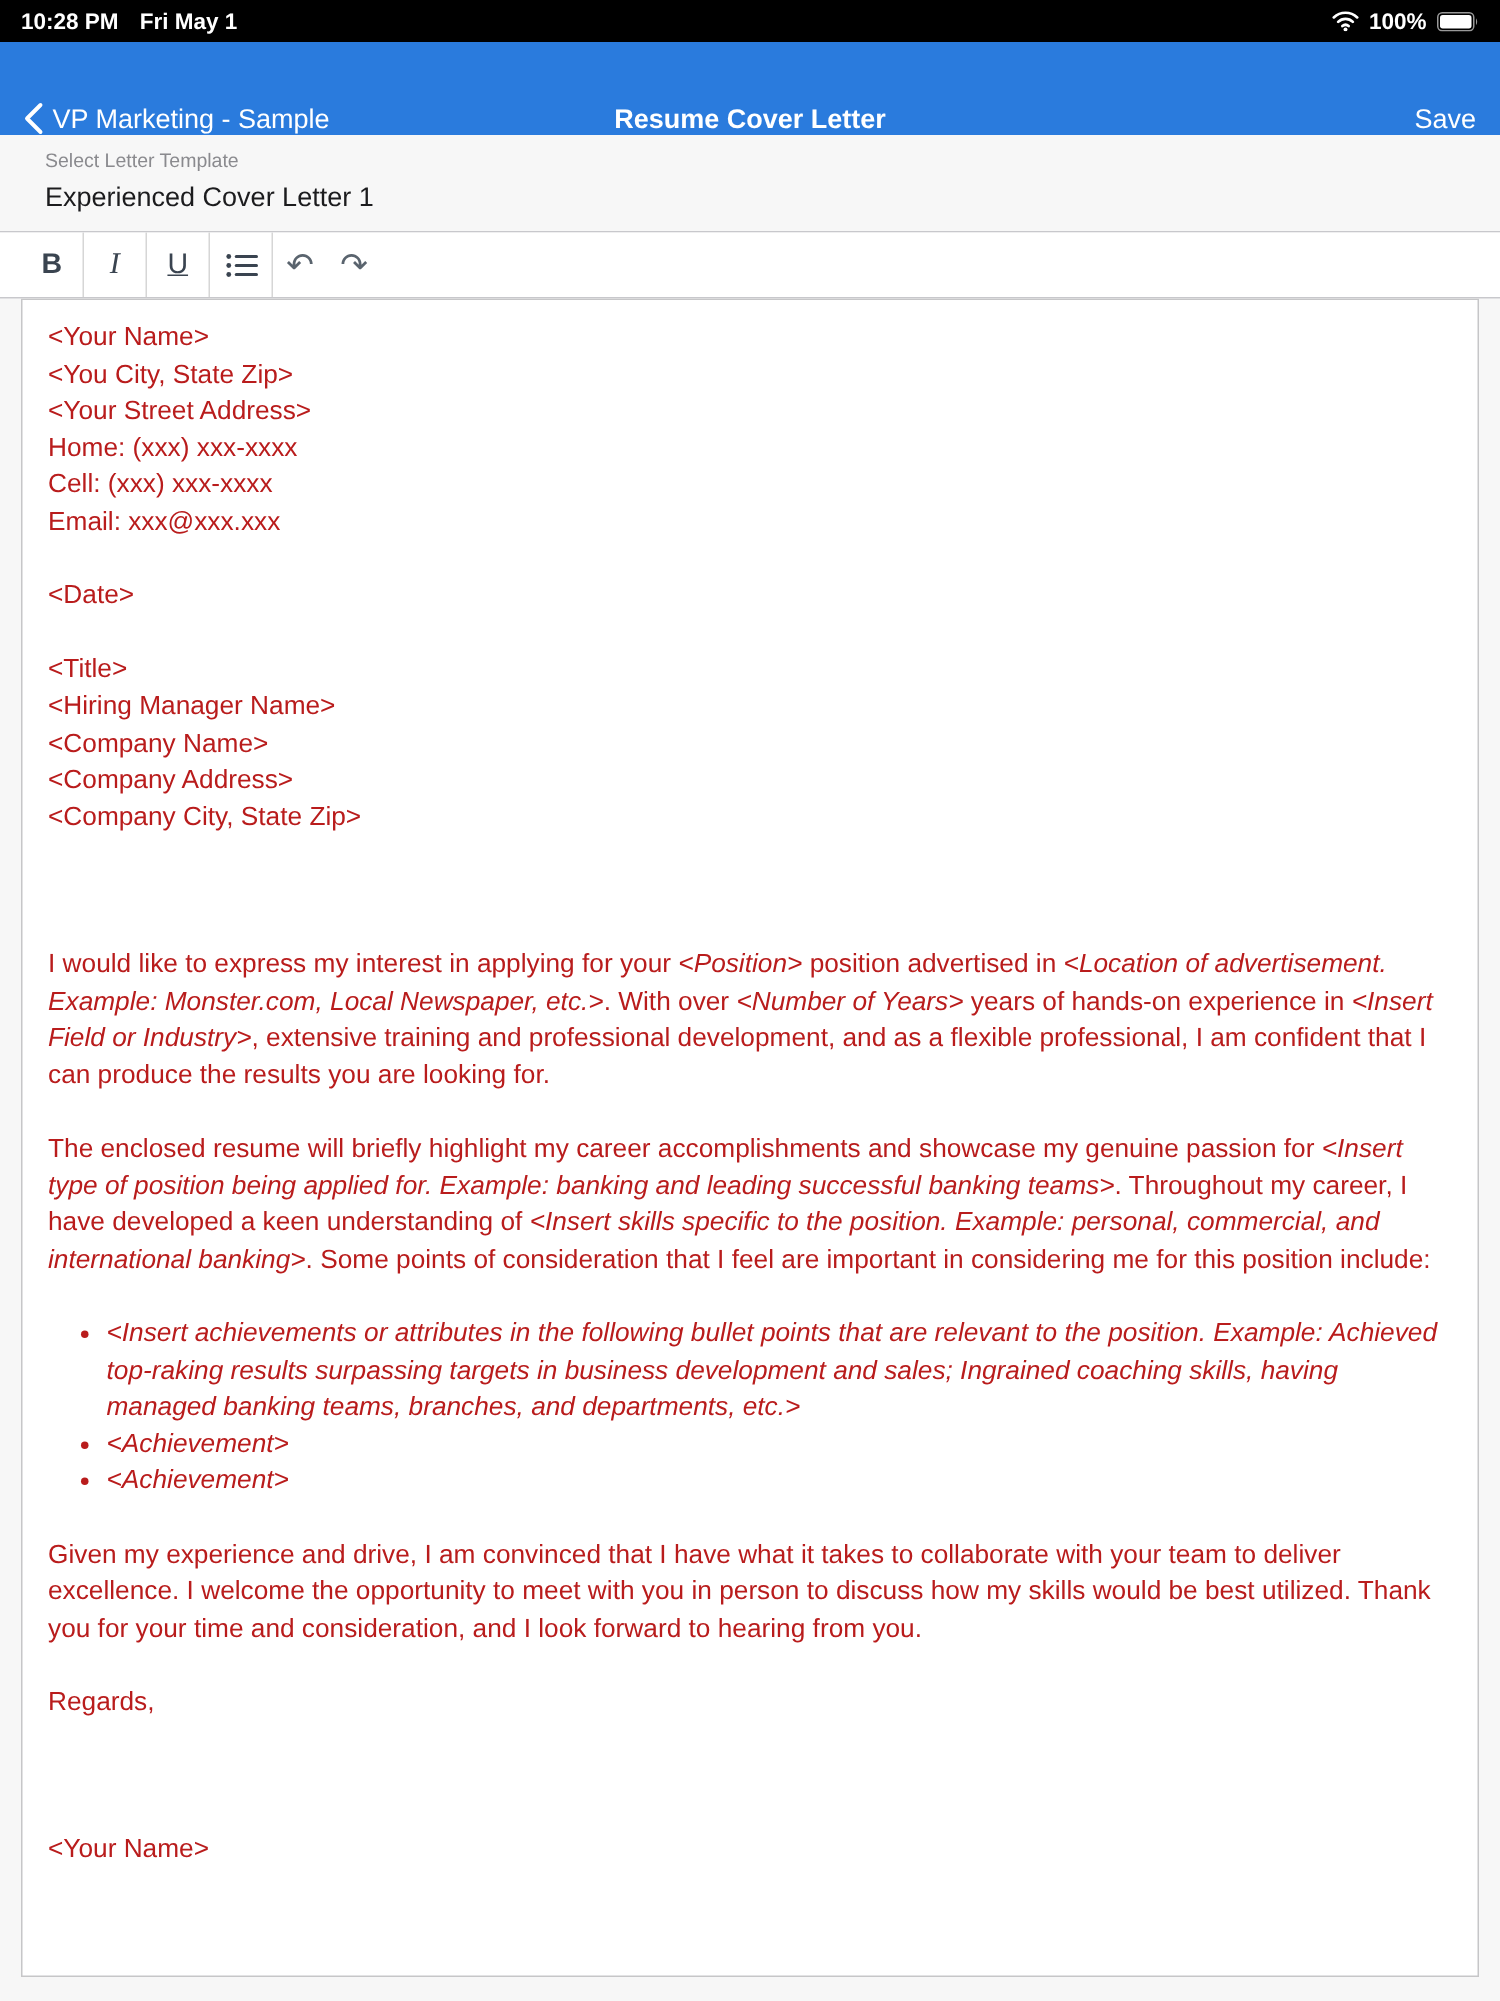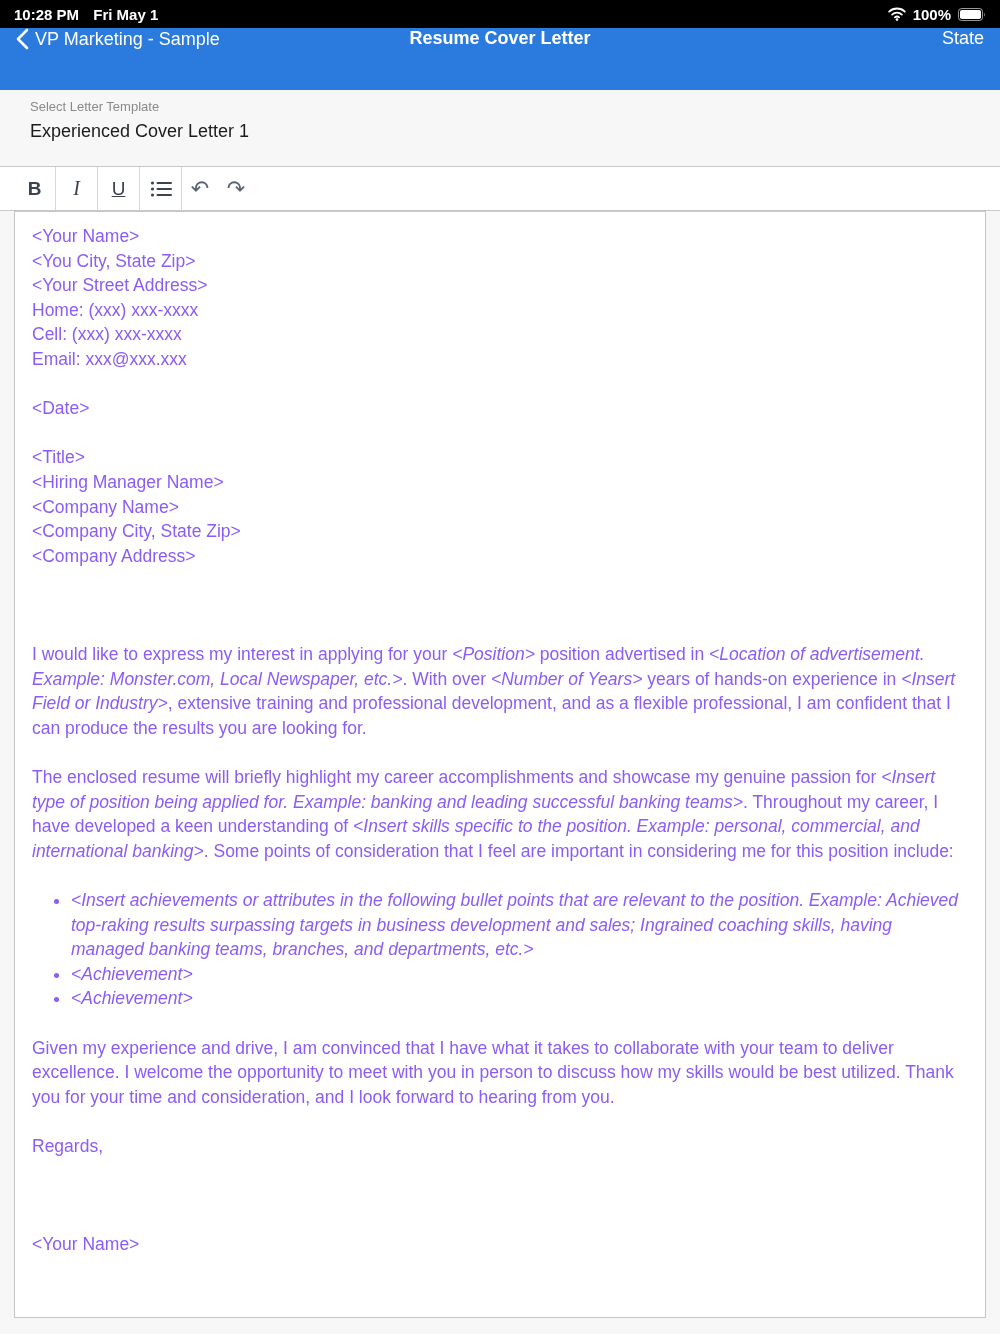--- a/index.html
+++ b/index.html
@@ -5,42 +5,42 @@
   * { margin: 0; padding: 0; box-sizing: border-box; }
   html,body { width:1000px; height:1334px; font-family:"Liberation Sans","DejaVu Sans",sans-serif; }
   .screen { width:1000px; height:1334px; display:flex; flex-direction:column; background:#f7f7f7; overflow:hidden; }
 
   
   .status-bar { height:28px; background:#000; color:#fff; display:flex; align-items:center; justify-content:space-between; padding:0 14px; font-size:15px; font-weight:bold; flex:0 0 auto; }
   .status-left span { margin-right:10px; }
   .status-right { display:flex; align-items:center; gap:7px; font-weight:bold; }
 
   
-  .nav-bar { height:62px; color:#fff; display:flex; align-items:flex-start; padding:0 16px; position:relative; flex:0 0 auto; }
+  .nav-bar { height:62px; color:#fff; display:flex; align-items:flex-end; padding:0 16px; position:relative; flex:0 0 auto; }
   .nav-back { display:flex; align-items:center; gap:6px; font-size:18px; cursor:pointer; z-index:2; }
   .nav-title { position:absolute; left:0; right:0; text-align:center; font-size:18px; font-weight:bold; z-index:1; }
   .nav-save { margin-left:auto; font-size:18px; cursor:pointer; z-index:2; }
 
   
-  .template-bar { background:#f7f7f7; border-bottom:1px solid #c8c8cc; padding:9px 16px 24px 30px; flex:0 0 auto; cursor:pointer; }
+  .template-bar { background:#f7f7f7; border-bottom:1px solid #c8c8cc; padding:9px 16px 12px 30px; flex:0 0 auto; cursor:pointer; }
   .template-label { font-size:13px; color:#8a8a8e; margin-bottom:7px; }
   .template-value { font-size:18px; color:#1c1c1e; }
 
   
   .toolbar { background:#fff; border-bottom:1px solid #c8c8cc; height:44px; display:flex; align-items:stretch; padding-left:14px; flex:0 0 auto; }
   .tb-btn { background:none; border:none; width:42px; display:flex; align-items:center; justify-content:center; font-size:19px; color:#3a4450; cursor:pointer; font-family:"Liberation Sans","DejaVu Sans",sans-serif; }
   .tb-btn.sep { border-right:1px solid #d6d6d6; }
   .tb-btn.bold { font-weight:bold; }
   .tb-btn.italic { font-style:italic; font-family:"Liberation Serif","DejaVu Serif",serif; font-size:20px; }
   .tb-btn.underline { text-decoration:underline; }
   .tb-btn.arrow { font-size:22px; color:#5a646e; width:36px; }
 
   
   .editor-wrap { flex:1 1 auto; padding:0 14px 16px 14px; min-height:0; }
-  .editor { background:#fff; border:1px solid #c6c6c8; height:100%; padding:12px 24px 20px 17px; font-size:17.5px; line-height:24.6px; color:#8b5cf6; overflow:hidden; }
+  .editor { background:#fff; border:1px solid #c6c6c8; height:100%; padding:12px 24px 20px 17px; font-size:17.5px; line-height:24.6px; color:#b91c1c; overflow:hidden; }
   .editor .line { min-height:24.6px; }
   .editor em { }
   .editor ul { margin:0; padding-left:39px; list-style:disc; }
   .editor li { line-height:24.6px; }
 </style>
 </head>
 <body>
 
 <div class="screen">
 
@@ -72,21 +72,21 @@
   <div class="nav-bar" style="background: rgb(42, 123, 221);">
     <div class="nav-back">
       <span style="display:flex;">
         <svg width="13" height="22" viewBox="0 0 13 22">
           <polyline points="11,2 2,11 11,20" stroke="#fff" stroke-width="2.6" fill="none" stroke-linecap="round" stroke-linejoin="round"></polyline>
         </svg>
       </span>
       <span>VP Marketing - Sample</span>
     </div>
     <div class="nav-title">Resume Cover Letter</div>
-    <div class="nav-save">State</div>
+    <div class="nav-save">Save</div>
   </div>
 
   <div class="template-bar">
     <div class="template-label">Select Letter Template</div>
     <div class="template-value">Experienced Cover Letter 1</div>
   </div>
 
   <div class="toolbar">
     <button class="tb-btn sep bold">B</button>
     <button class="tb-btn sep italic">I</button>
@@ -114,22 +114,22 @@
         <div class="line">&lt;Your Street Address&gt;</div>
         <div class="line">Home: (xxx) xxx-xxxx</div>
         <div class="line">Cell: (xxx) xxx-xxxx</div>
         <div class="line">Email: xxx@xxx.xxx</div>
         <div class="line">&nbsp;</div>
         <div class="line">&lt;Date&gt;</div>
         <div class="line">&nbsp;</div>
         <div class="line">&lt;Title&gt;</div>
         <div class="line">&lt;Hiring Manager Name&gt;</div>
         <div class="line">&lt;Company Name&gt;</div>
+        <div class="line">&lt;Company Address&gt;</div>
         <div class="line">&lt;Company City, State Zip&gt;</div>
-        <div class="line">&lt;Company Address&gt;</div>
         <div class="line">&nbsp;</div>
         <div class="line">&nbsp;</div>
         <div class="line">&nbsp;</div>
         <div class="line"><span>I would like to express my interest in applying for your </span><em>&lt;Position&gt;</em><span> position advertised in </span><em>&lt;Location of advertisement.  Example: Monster.com, Local Newspaper, etc.&gt;</em><span>.  With over </span><em>&lt;Number of Years&gt;</em><span> years of hands-on experience in </span><em>&lt;Insert Field or Industry&gt;</em><span>, extensive training and professional development, and as a flexible professional, I am confident that I can produce the results you are looking for.</span></div>
         <div class="line">&nbsp;</div>
         <div class="line"><span>The enclosed resume will briefly highlight my career accomplishments and showcase my genuine passion for </span><em>&lt;Insert type of position being applied for.  Example: banking and leading successful banking teams&gt;</em><span>.  Throughout my career, I have developed a keen understanding of </span><em>&lt;Insert skills specific to the position.  Example: personal, commercial, and international banking&gt;</em><span>.  Some points of consideration that I feel are important in considering me for this position include:</span></div>
         <div class="line">&nbsp;</div>
         <ul>
           <li><em>&lt;Insert achievements or attributes in the following bullet points that are relevant to the position.  Example: Achieved top-raking results surpassing targets in business development and sales; Ingrained coaching skills, having managed banking teams, branches, and departments, etc.&gt;</em></li>
           <li><em>&lt;Achievement&gt;</em></li>

